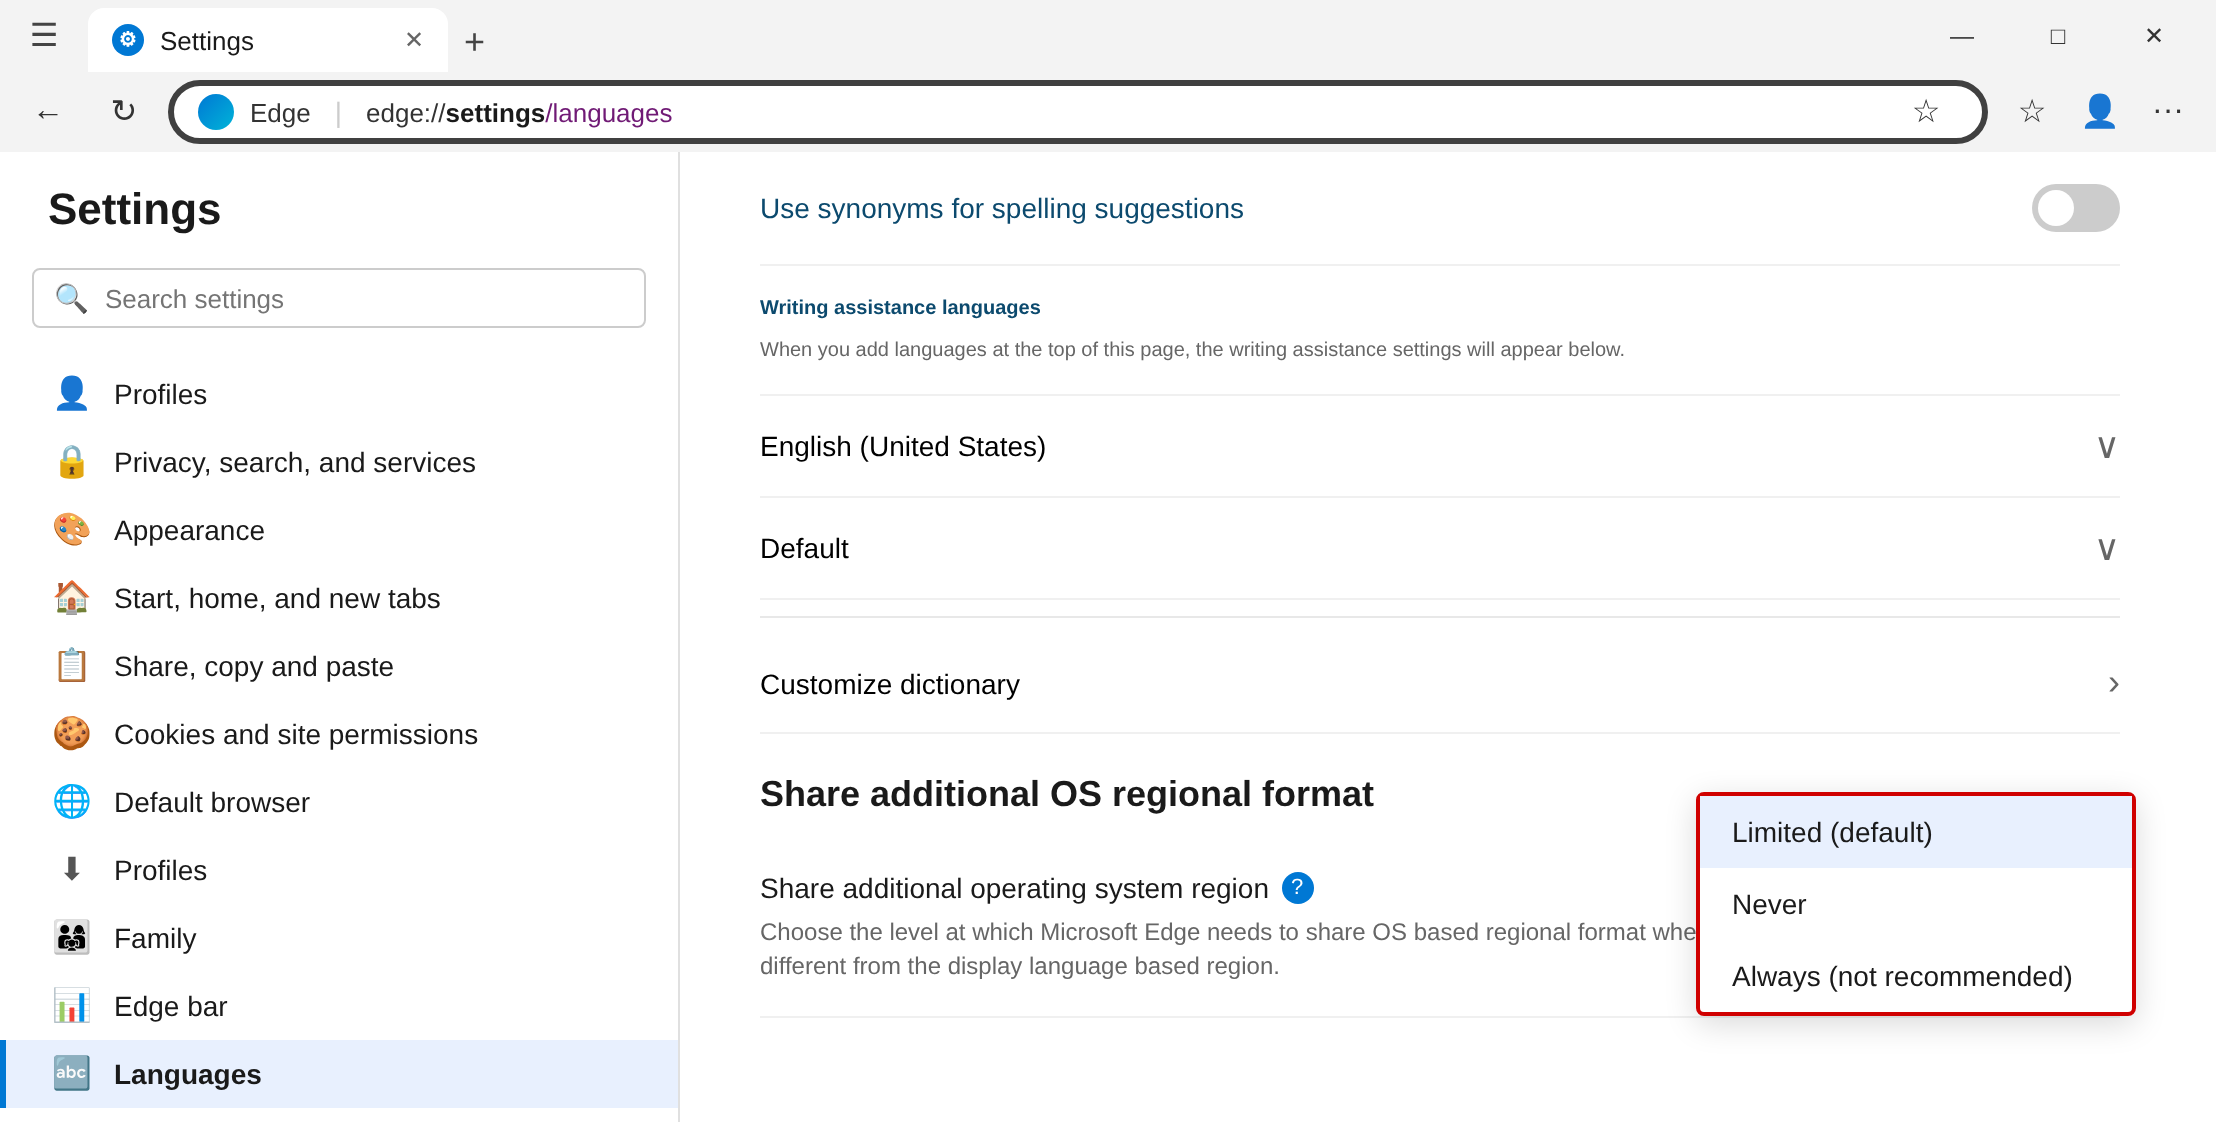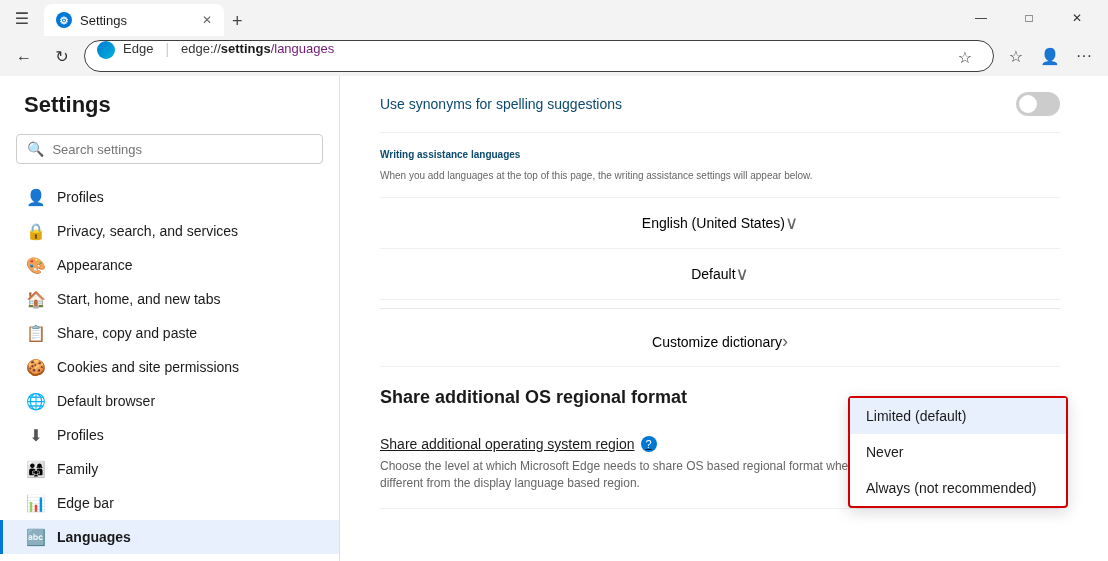--- a/index.html
+++ b/index.html
@@ -22,21 +22,21 @@
     .window-controls { display: flex; gap: 2px; }
     .wc-btn { width: 46px; height: 32px; border: none; background: none; cursor: pointer; font-size: 12px; color: #333; display: flex; align-items: center; justify-content: center; }
     .sidebar-toggle { width: 28px; height: 28px; border: none; background: none; cursor: pointer; color: #444; font-size: 16px; }
 
     
     .navbar {
       display: flex; align-items: center; background: #f3f3f3; height: 40px; padding: 0 8px; gap: 6px;
     }
     .nav-btn { background: none; border: none; cursor: pointer; width: 32px; height: 32px; border-radius: 4px; font-size: 16px; color: #333; display: flex; align-items: center; justify-content: center; }
     .address-bar {
-      flex: 1; display: flex; align-items: flex-start; background: #fff; border: 1px solid #404040;
+      flex: 1; display: flex; align-items: center; background: #fff; border: 3px solid #404040;
       border-radius: 20px; height: 32px; padding: 0 12px; gap: 8px;
     }
     .edge-logo { width: 18px; height: 18px; background: linear-gradient(135deg, #0078d4, #00b4d8); border-radius: 50%; display: flex; align-items: center; justify-content: center; }
     .edge-logo span { color: white; font-size: 9px; font-weight: bold; }
     .address-text { font-size: 13px; color: #1a1a1a; flex: 1; }
     .navbar-actions { display: flex; gap: 2px; }
 
     
     .main-layout { display: flex; flex: 1; overflow: hidden; background: #fff; }
 
@@ -80,21 +80,21 @@
     .toggle-slider:before {
       position: absolute; content: ""; height: 18px; width: 18px; left: 3px; bottom: 3px;
       background: white; border-radius: 50%; transition: .3s; transform: translateX(20px);
     }
     .toggle.off .toggle-slider { background: #ccc; }
     .toggle.off .toggle-slider:before { transform: translateX(0); }
 
     .section-divider { border: none; border-top: 1px solid #e8e8e8; margin: 8px 0; }
 
     .language-row {
-      display: flex; align-items: center; justify-content: center;
+      display: flex; align-items: center; justify-content: space-between;
       padding: 14px 0; border-bottom: 1px solid #f0f0f0; cursor: pointer;
     }
     .chevron { font-size: 18px; color: #666; }
 
     .section-title { font-size: 18px; font-weight: 600; margin: 20px 0 12px; color: #1a1a1a; }
 
     .dropdown-select {
       display: flex; align-items: center; gap: 8px; border: 1px solid #ccc;
       border-radius: 4px; padding: 6px 10px; font-size: 13px; cursor: pointer;
       background: #fff; min-width: 160px; justify-content: space-between;
@@ -114,21 +114,21 @@
     .help-icon {
       width: 16px; height: 16px; border-radius: 50%; background: #0078d4;
       color: white; font-size: 11px; display: inline-flex; align-items: center;
       justify-content: center; margin-left: 6px; cursor: pointer;
     }
     .share-region-row {
       display: flex; align-items: flex-start; justify-content: space-between;
       padding: 16px 0; border-bottom: 1px solid #f0f0f0; gap: 16px;
     }
     .share-region-info { flex: 1; }
-    .share-region-label { font-size: 14px; color: #1a1a1a; display: flex; align-items: center; text-decoration: underline; }
+    .share-region-label { font-size: 14px; color: #1a1a1a; display: flex; align-items: center; }
     .share-region-desc { font-size: 12px; color: #666; margin-top: 6px; line-height: 1.4; }
   </style>
 </head>
 <body>
 
 <div class="titlebar">
   <button class="sidebar-toggle">☰</button>
   <div class="tab-area">
     <div class="tab">
       <div class="tab-favicon">

